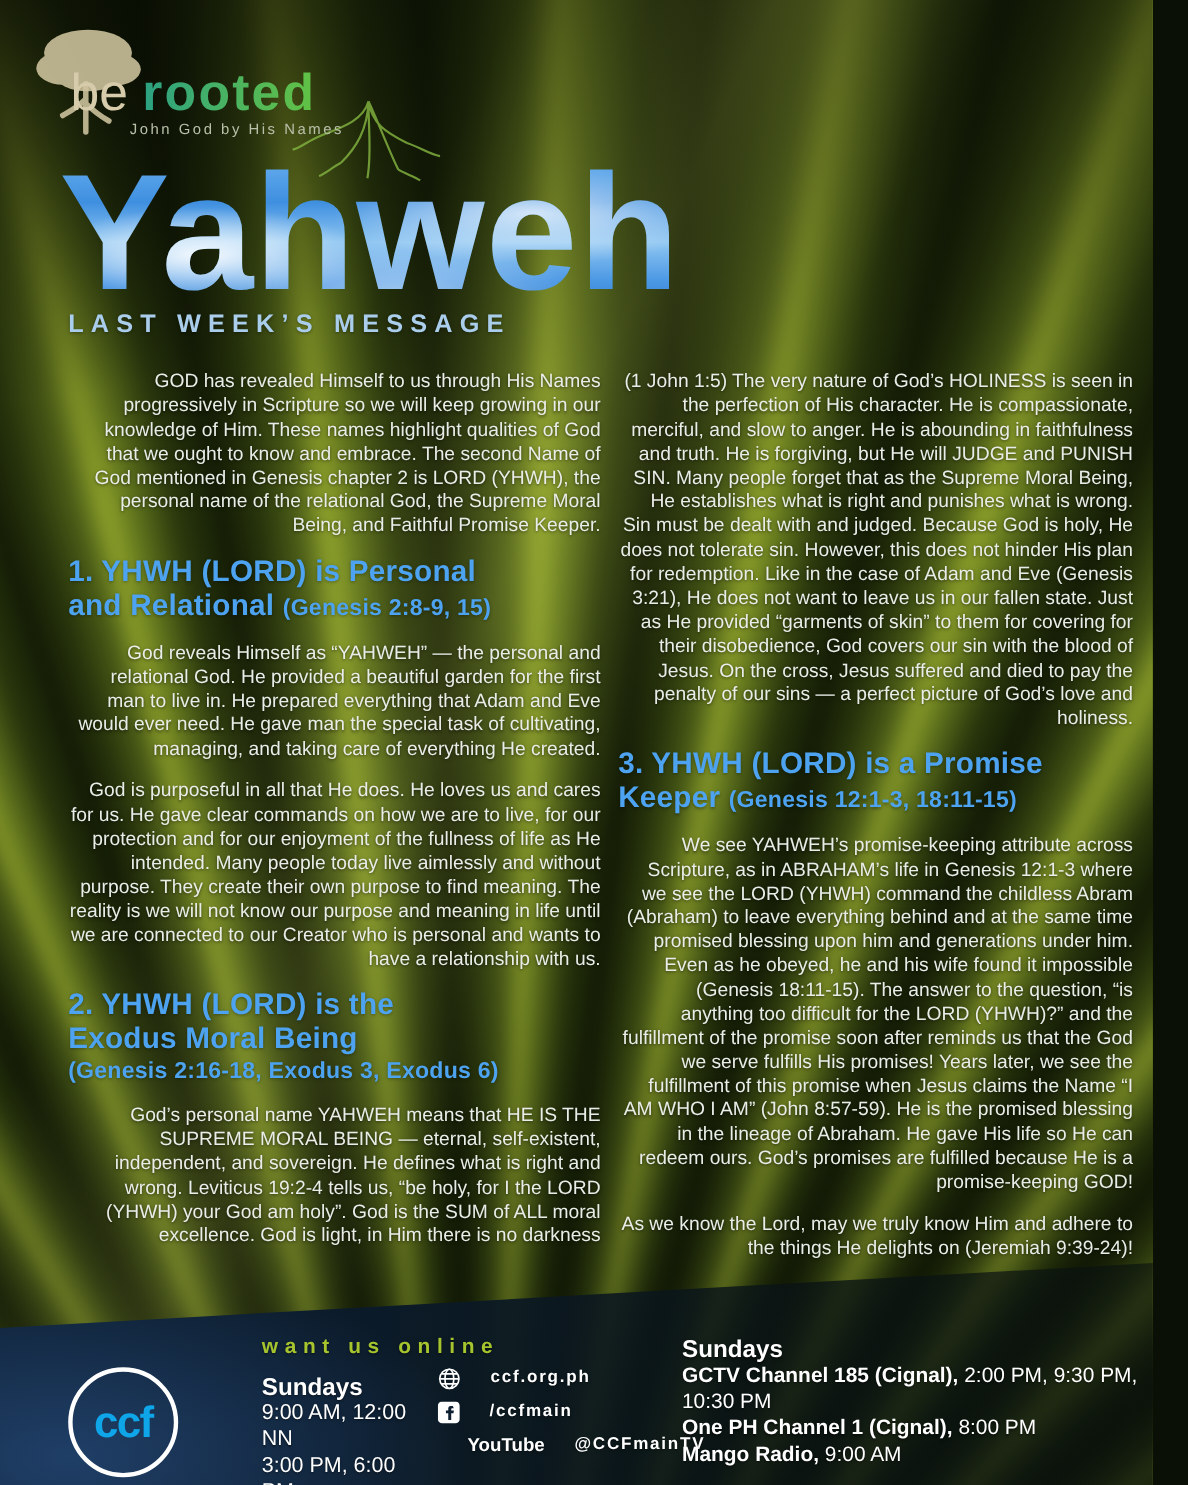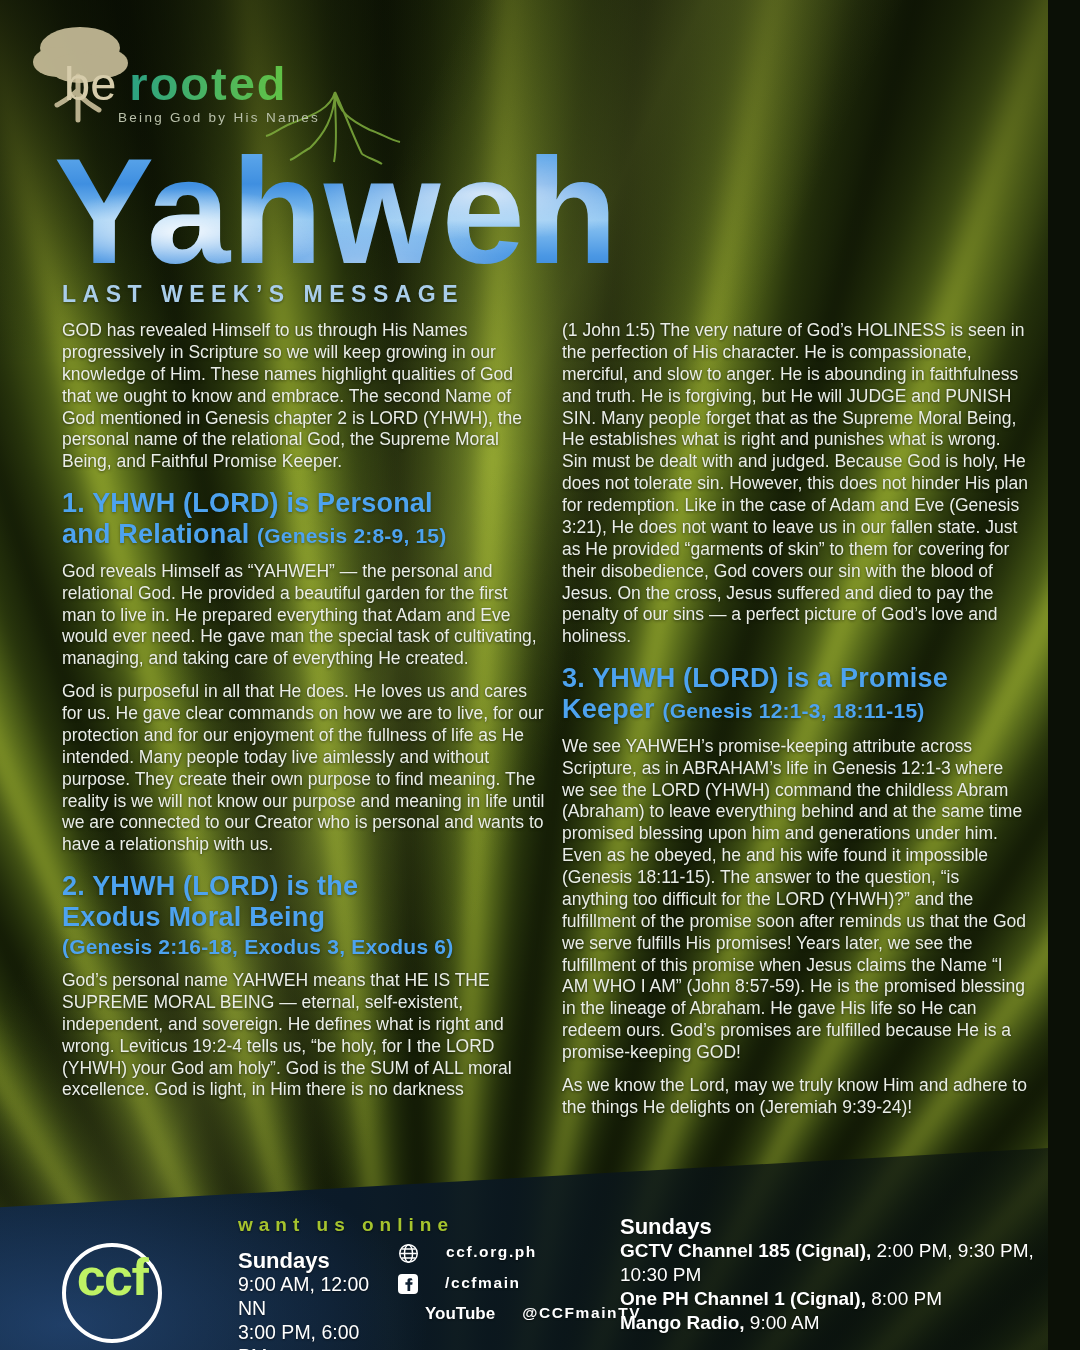--- a/index.html
+++ b/index.html
@@ -53,29 +53,29 @@
       radial-gradient(ellipse 230px 74px at 310px 132px,rgba(255,255,255,0.5),rgba(255,255,255,0) 70%),
       linear-gradient(180deg,#6cb3f0 0%,#3f8fe0 32%,#8ec6f2 56%,#4a97e4 80%,#2f7fd0 100%);
     -webkit-background-clip:text;background-clip:text;color:transparent;
   }
   .subtitle{position:absolute;left:62px;top:281px;font-size:23px;font-weight:700;letter-spacing:6.5px;color:#a9cdea;text-shadow:0 1px 3px rgba(0,0,0,0.4);}
 
   
   .col{position:absolute;top:320px;color:#e9ede7;font-size:17.5px;line-height:1.25;text-shadow:0 1px 3px rgba(0,0,0,0.55);}
   .col-left{left:62px;width:484px;}
   .col-right{left:562px;width:468px;}
-  .col p{margin:0 0 11px;}
+  .col p{margin:16px 0 11px;text-align:right;}
   .sec{color:#4da3ef;font-size:27px;line-height:1.16;font-weight:700;margin:15px 0 10px;letter-spacing:0.2px;text-shadow:0 1px 3px rgba(0,0,0,0.35);}
   .sec .ref{font-size:21px;}
   .sec .ref-block{display:block;font-size:21px;line-height:1.25;}
 
   
   .ccf-badge{
     position:absolute;left:62px;top:1243px;width:92px;height:92px;border:4.5px solid #fff;border-radius:50%;
-    display:flex;justify-content:center;color:#bef264;font-size:52px;font-weight:700;letter-spacing:-1.5px;
+    display:flex;align-items:center;justify-content:center;color:#0ea5e9;font-size:40px;font-weight:700;letter-spacing:-1.5px;
   }
   .f-col{position:absolute;color:#fff;text-shadow:0 1px 2px rgba(0,0,0,0.5);}
   .f-online{left:238px;top:1214px;width:150px;}
   .f-links{left:398px;top:1243px;width:170px;}
   .f-broadcast{left:620px;top:1214px;width:420px;}
   .f-heading{color:#a6c42e;font-size:19px;font-weight:700;letter-spacing:6px;white-space:nowrap;margin-bottom:12px;}
   .f-day{font-size:22px;font-weight:700;line-height:1.15;}
   .f-times{font-size:19.5px;line-height:1.22;}
   .f-link-row{display:flex;align-items:flex-start;gap:27px;margin-bottom:10px;font-size:15.5px;font-weight:700;letter-spacing:1.6px;white-space:nowrap;}
   .yt-word{font-size:17px;letter-spacing:0;}
@@ -99,21 +99,21 @@
           <ellipse cx="29" cy="42" rx="24" ry="15"></ellipse>
           <ellipse cx="75" cy="43" rx="25" ry="15"></ellipse>
           <ellipse cx="52" cy="48" rx="30" ry="15"></ellipse>
         </g>
         <path d="M50 56 L50 100 M50 70 C42 78 36 81 29 85 M50 74 C58 82 64 86 71 90" stroke="#cfc49f" stroke-width="5" fill="none" stroke-linecap="round" opacity="0.88"></path>
       </svg>
       <svg class="roots" width="170" height="78" viewBox="0 0 170 78" fill="none" stroke="#7fae3e" stroke-width="2" opacity="0.85">
         <path d="M85 2 C80 20 60 26 40 34 M85 2 C88 22 100 30 120 40 M85 2 C84 28 74 44 60 58 M85 2 C96 26 104 48 112 64 M85 2 C85 30 88 50 84 72 M60 58 C52 62 46 68 40 70 M112 64 C118 68 126 70 132 74 M40 34 C30 38 24 44 16 46 M120 40 C132 44 140 50 150 52"></path>
       </svg>
       <div class="brand-text"><span class="brand-be">be</span> <span class="brand-rooted">rooted</span></div>
-      <div class="brand-tag">Being God by His Names</div>
+      <div class="brand-tag">John God by His Names</div>
     </div>
 
     <div class="title">Yahweh</div>
     <div class="subtitle">LAST WEEK’S MESSAGE</div>
 
     <div class="col col-left">
       <p>GOD has revealed Himself to us through His Names progressively in Scripture so we will keep growing in our knowledge of Him. These names highlight qualities of God that we ought to know and embrace. The second Name of God mentioned in Genesis chapter 2 is LORD (YHWH), the personal name of the relational God, the Supreme Moral Being, and Faithful Promise Keeper.</p>
 
       <h3 class="sec"><span>1. YHWH (LORD) is Personal</span><br>
         <span>and Relational</span>

